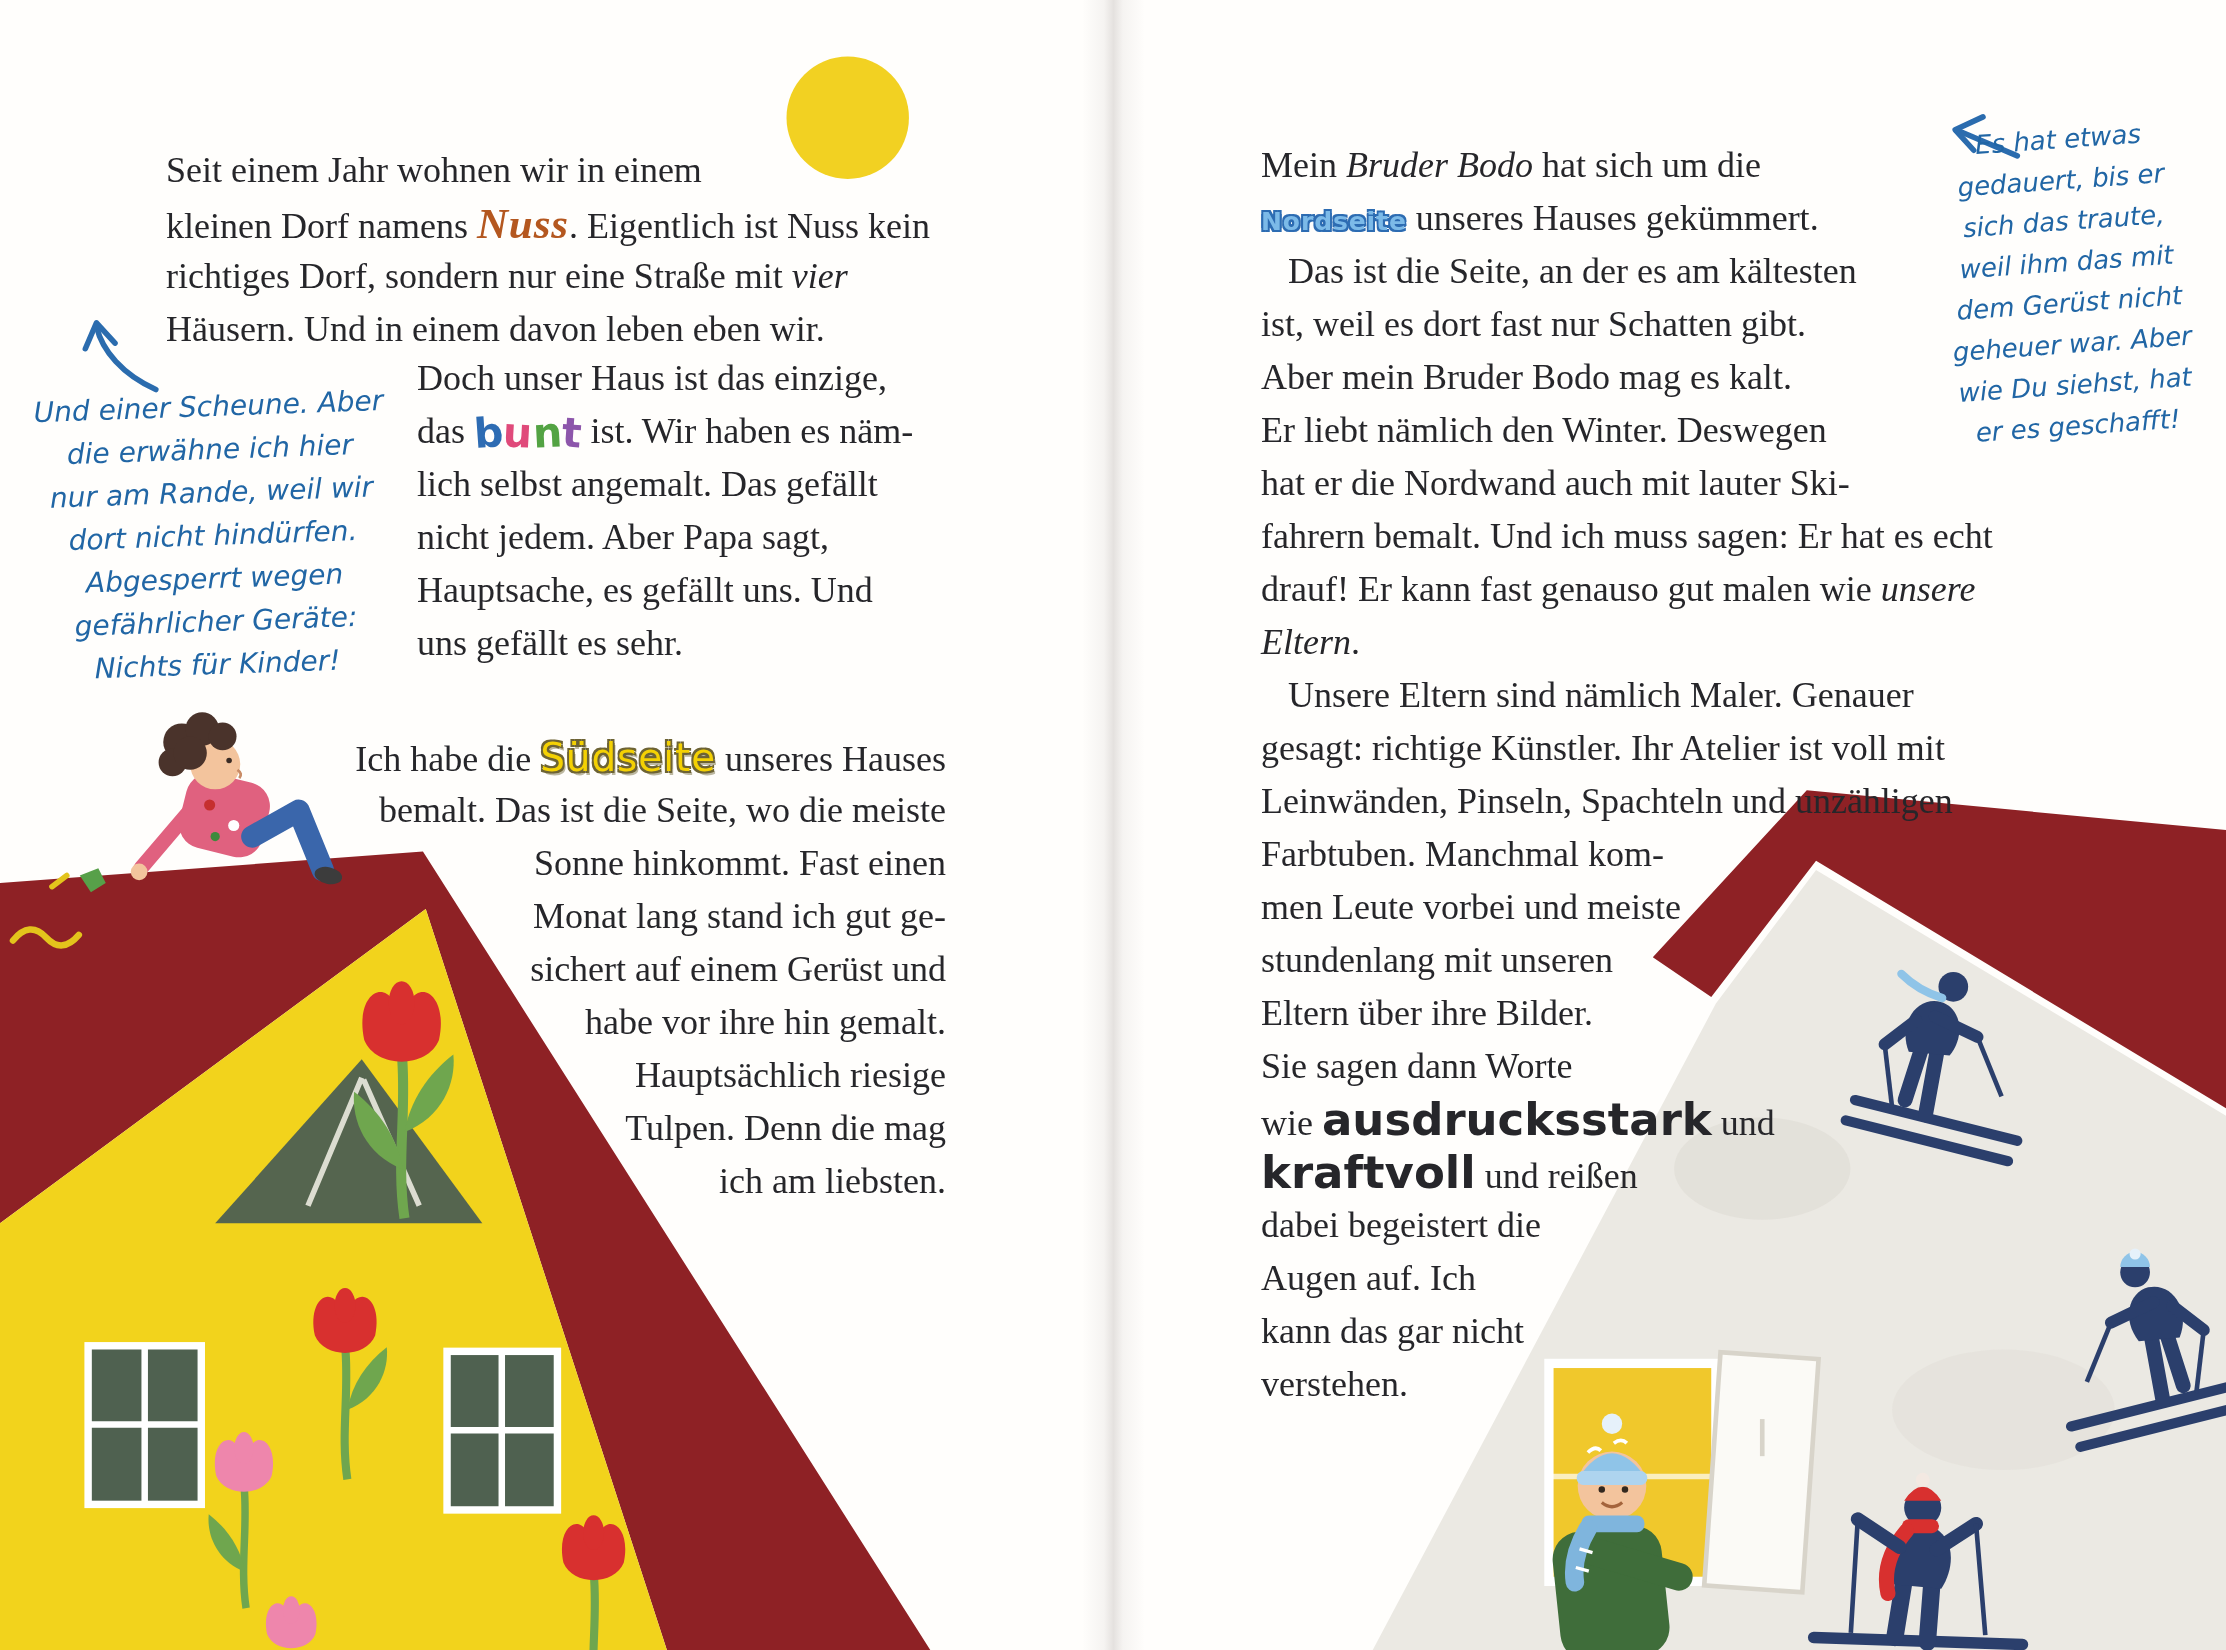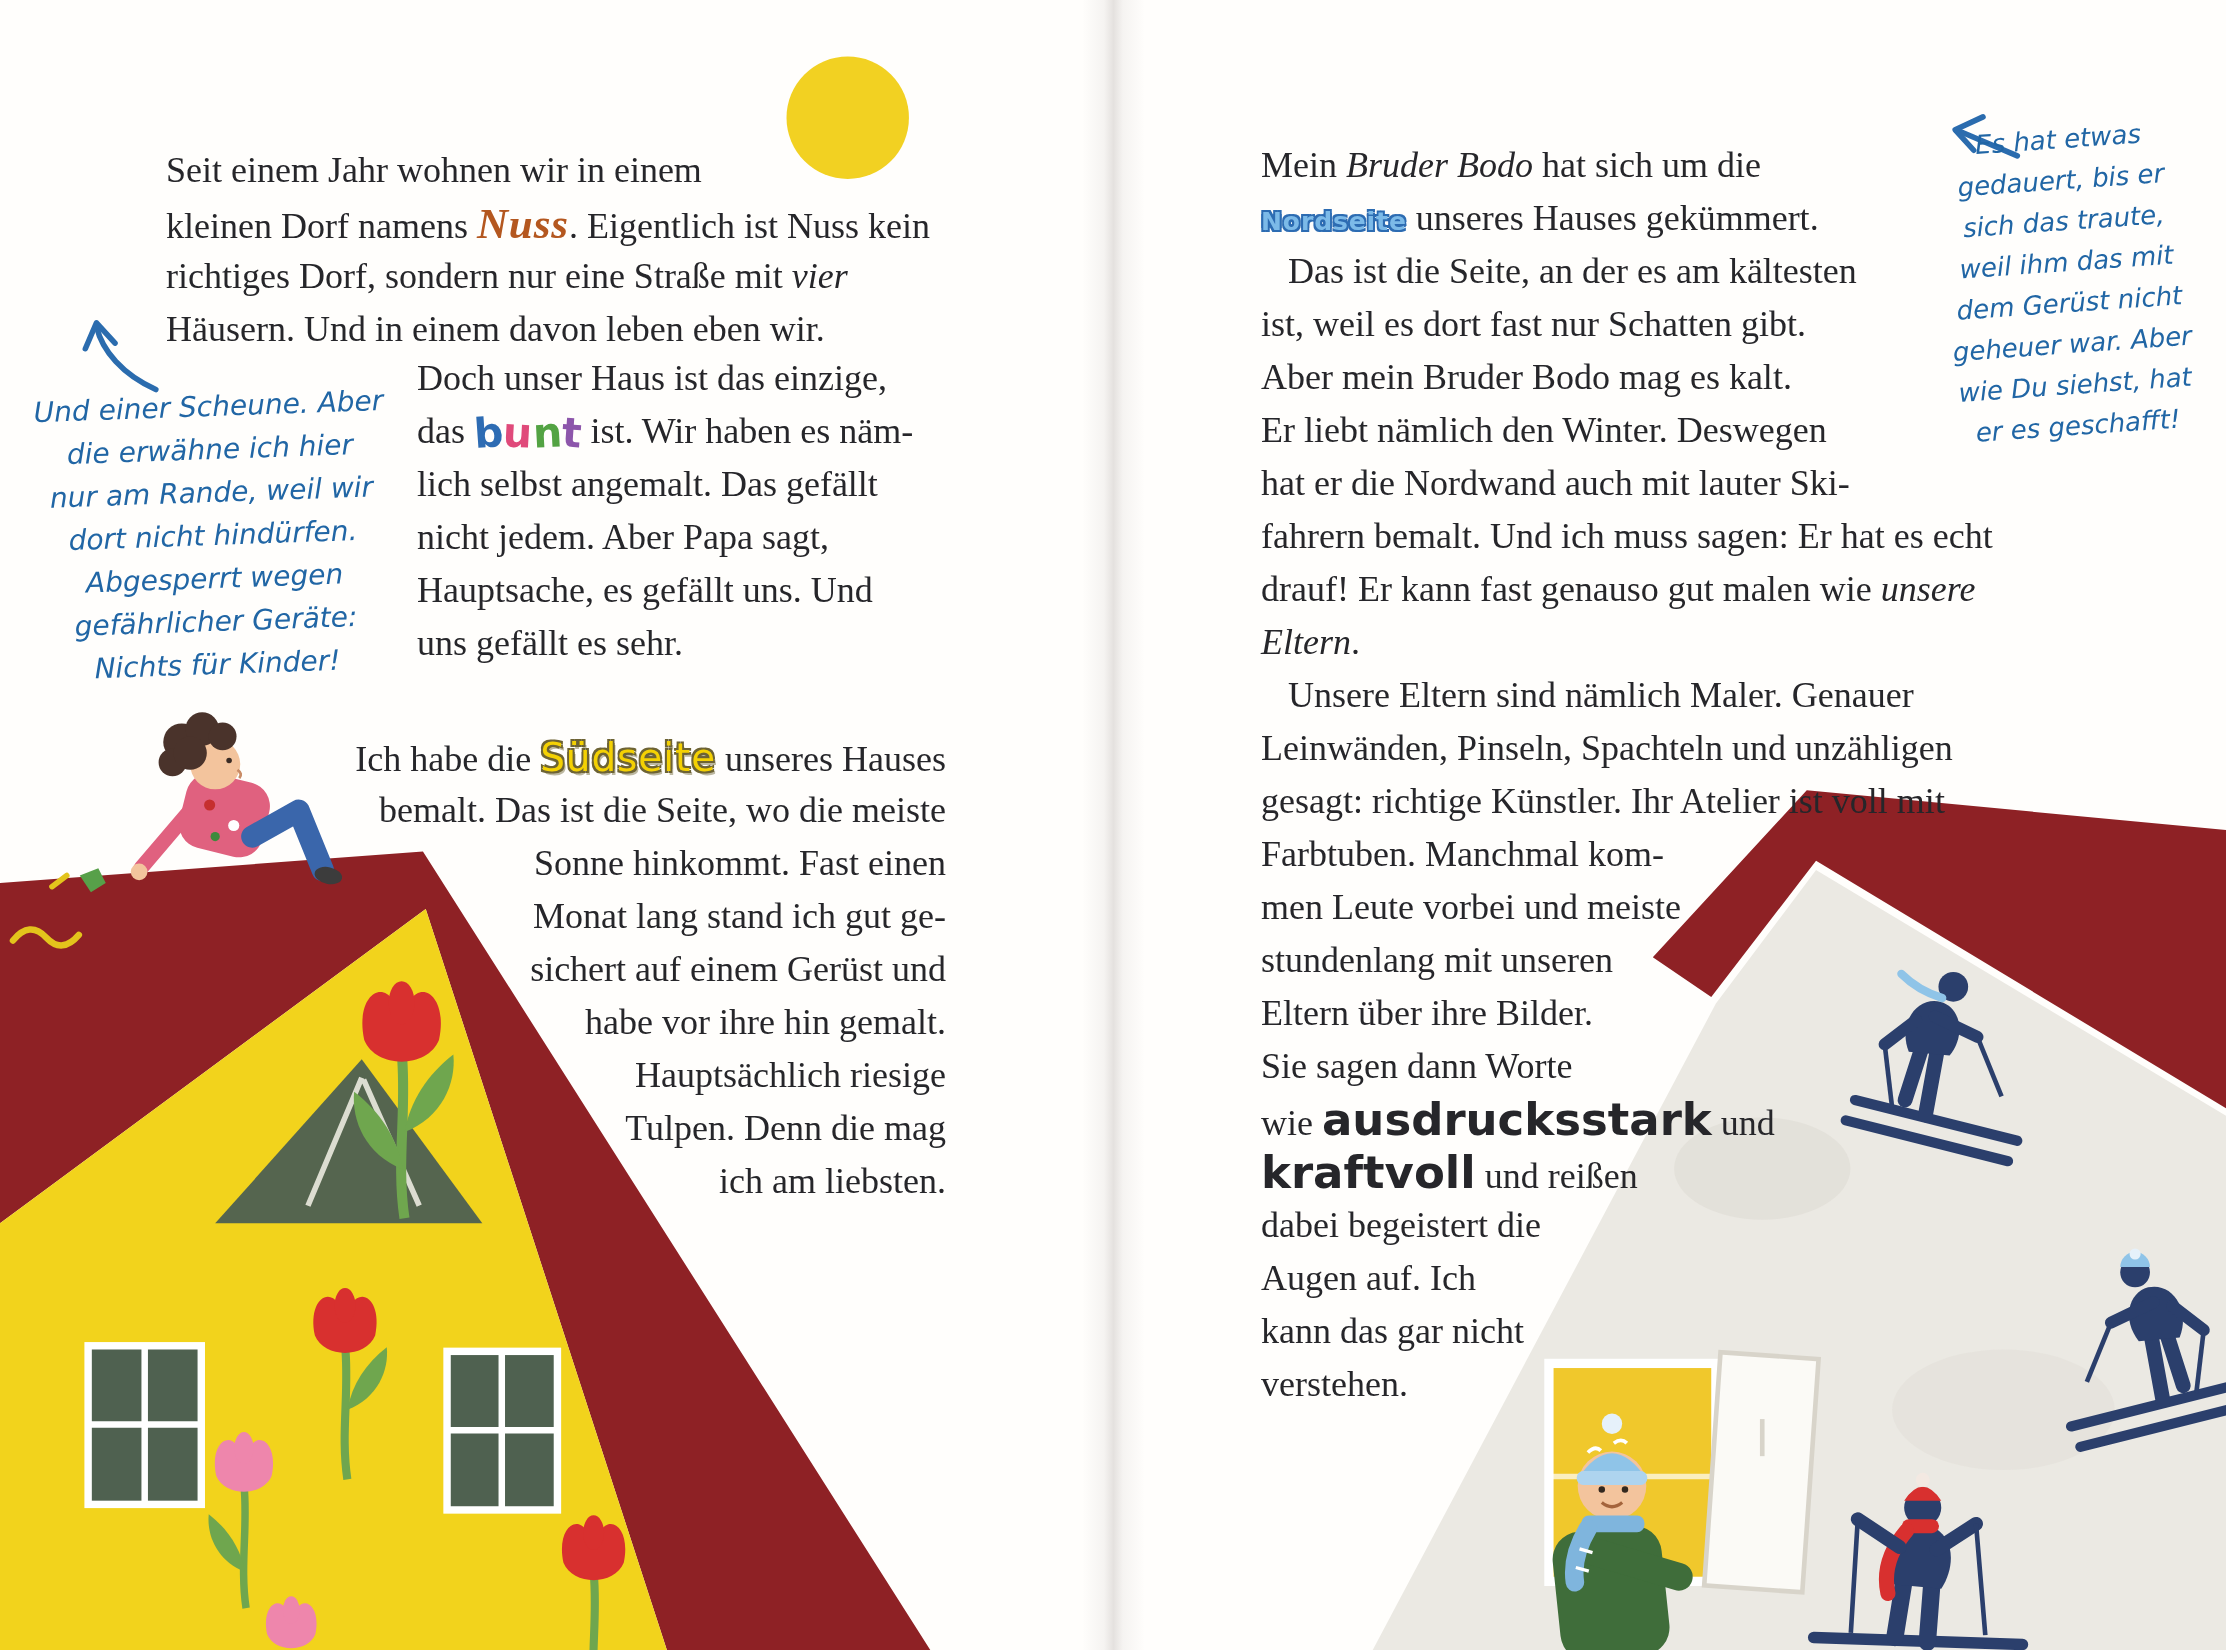--- a/index.html
+++ b/index.html
@@ -251,22 +251,22 @@
         <div class="ln"><span class="seg-nord">Nordseite</span><span> unseres Hauses gekümmert.</span></div>
         <div class="ln"><span>&nbsp;&nbsp;&nbsp;Das ist die Seite, an der es am kältesten</span></div>
         <div class="ln"><span>ist, weil es dort fast nur Schatten gibt.</span></div>
         <div class="ln"><span>Aber mein Bruder Bodo mag es kalt.</span></div>
         <div class="ln"><span>Er liebt nämlich den Winter. Deswegen</span></div>
         <div class="ln"><span>hat er die Nordwand auch mit lauter Ski-</span></div>
         <div class="ln"><span>fahrern bemalt. Und ich muss sagen: Er hat es echt</span></div>
         <div class="ln"><span>drauf! Er kann fast genauso gut malen wie </span><span class="seg-i">unsere</span></div>
         <div class="ln"><span class="seg-i">Eltern</span><span>.</span></div>
         <div class="ln"><span>&nbsp;&nbsp;&nbsp;Unsere Eltern sind nämlich Maler. Genauer</span></div>
+        <div class="ln"><span>gesagt: richtige Künstler. Ihr Atelier ist voll mit</span></div>
         <div class="ln"><span>Leinwänden, Pinseln, Spachteln und unzähligen</span></div>
-        <div class="ln"><span>gesagt: richtige Künstler. Ihr Atelier ist voll mit</span></div>
         <div class="ln"><span>Farbtuben. Manchmal kom-</span></div>
         <div class="ln"><span>men Leute vorbei und meiste</span></div>
         <div class="ln"><span>stundenlang mit unseren</span></div>
         <div class="ln"><span>Eltern über ihre Bilder.</span></div>
         <div class="ln"><span>Sie sagen dann Worte</span></div>
         <div class="ln"><span>wie </span><span class="seg-hb">ausdrucksstark</span><span> und</span></div>
         <div class="ln"><span class="seg-hb">kraftvoll</span><span> und reißen</span></div>
         <div class="ln"><span>dabei begeistert die</span></div>
         <div class="ln"><span>Augen auf. Ich</span></div>
         <div class="ln"><span>kann das gar nicht</span></div>

